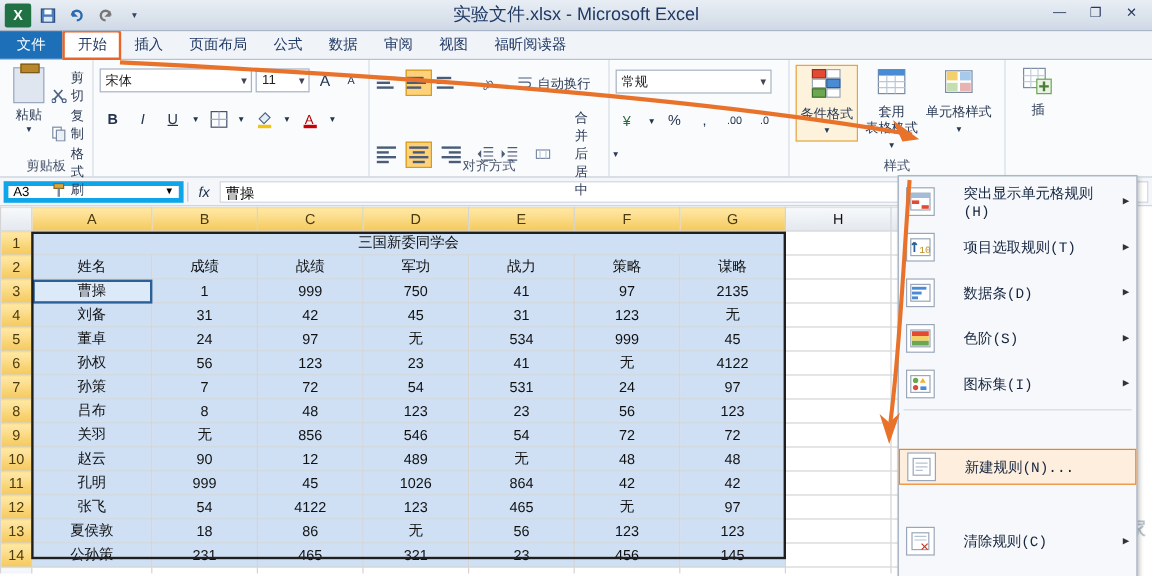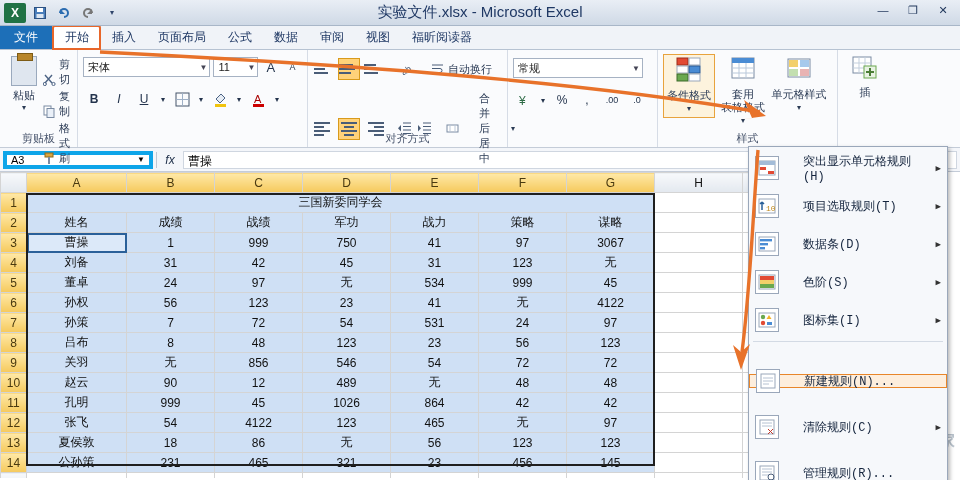--- a/index.html
+++ b/index.html
@@ -136,21 +136,21 @@
   .menu {
     position:absolute; left:748px; top:146px; width:200px;
     background:#f6f8fb; border:1px solid #9aa7ba; box-shadow:2px 2px 4px rgba(0,0,0,.28);
     padding:2px 0; z-index:40;
   }
   .menu-item { height:38px; display:flex; align-items:center; gap:24px; padding:0 6px; font-size:12px;
       color:#14243d; position:relative;font-family:Liberation Mono, monospace; }
   .menu-item .mic { width:24px; height:24px; flex:0 0 24px; border:1px solid #9aa7ba; background:#fff;
       display:flex; align-items:center; justify-content:center; }
   .menu-item .sub { margin-left:auto; font-size:9px; color:#333; }
-  .menu-item.small { height:14px;margin-top:32px; }
+  .menu-item.small { height:30px;margin-top:32px; }
   .menu-item.hl { background:#fdeedd; border:1px solid #e8862a; }
   .menu-sep { height:1px; background:#d3dae4; margin:2px 4px; }
 
   
   .arrowsvg { position:absolute; left:0; top:0; width:960px; height:480px; pointer-events:none; z-index:50;}
 
   .watermark { position:absolute; right:4px; bottom:26px; font-size:16px; color:#b9c3cd;
       font-weight:bold; letter-spacing:1px; z-index:30;}
 
   .dots { color:#333; letter-spacing:1px; }
@@ -500,21 +500,21 @@
       </tr>
 
       <tr>
         <td class="rowh sel">3</td>
         <td class="data activecell">曹操</td>
         <td class="data selcell">1</td>
         <td class="data selcell">999</td>
         <td class="data selcell">750</td>
         <td class="data selcell">41</td>
         <td class="data selcell">97</td>
-        <td class="data selcell">3067</td>
+        <td class="data selcell">2135</td>
         <td class="data"></td>
         <td class="data"></td>
       </tr>
       <tr>
         <td class="rowh sel">4</td>
         <td class="data selcell">刘备</td>
         <td class="data selcell">31</td>
         <td class="data selcell">42</td>
         <td class="data selcell">45</td>
         <td class="data selcell">31</td>

